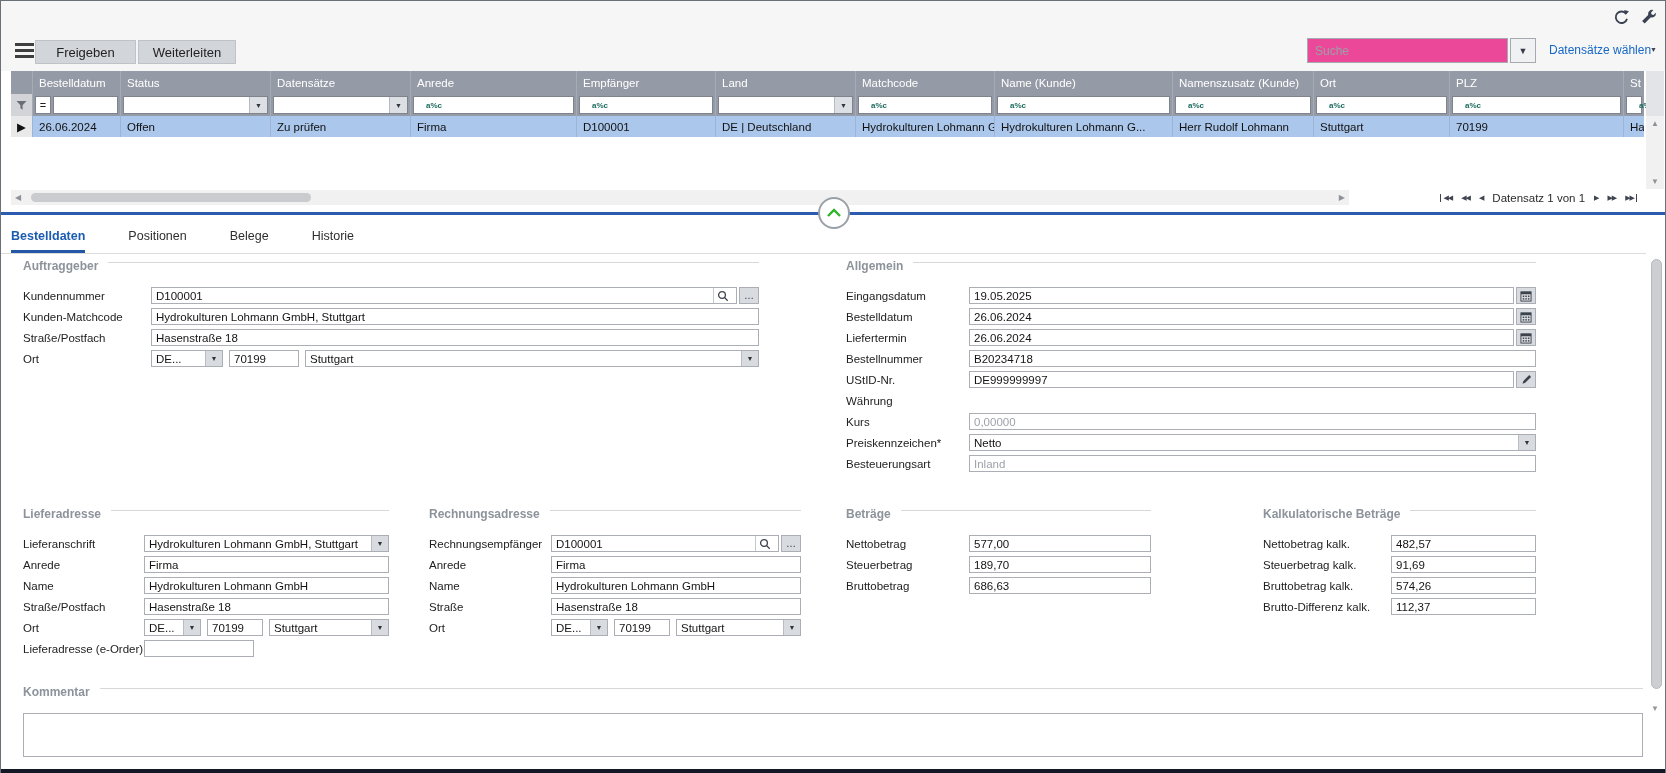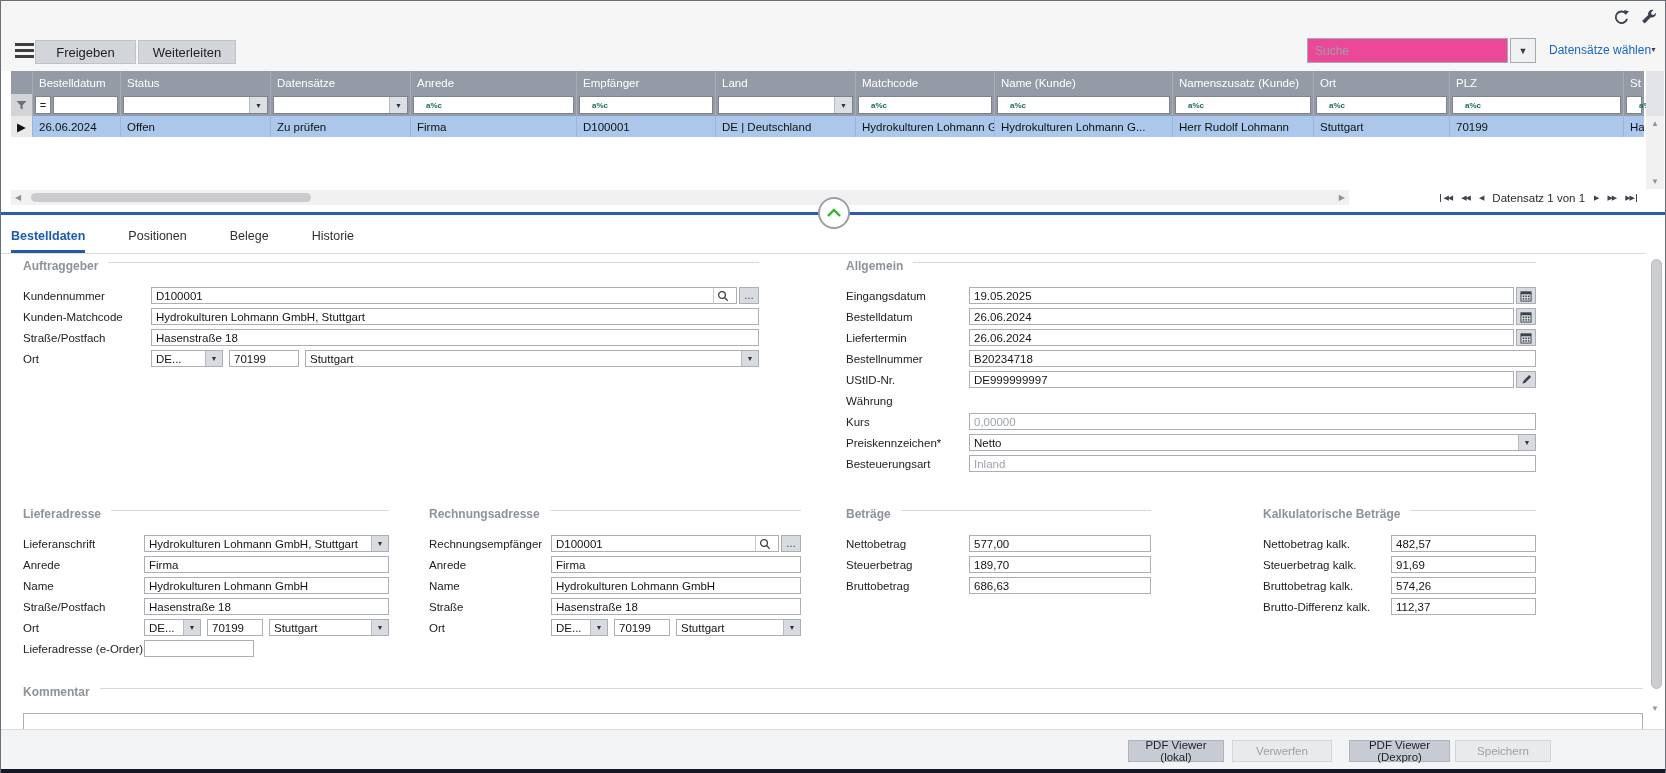--- a/index.html
+++ b/index.html
@@ -528,21 +528,15 @@
     <div class="sec-h">
         <b>Kommentar</b>
         <i></i>
       </div>
   </div>
   <div class="kom-input"></div>
 
   <div class="fvs-thumb"></div>
   <div class="fvs-down">▼</div>
 
-  <div class="footer">
-    <button class="fbtn dark" style="left:1127px;width:96px">PDF Viewer (lokal)</button>
-    <button class="fbtn lite" style="left:1231px;width:100px">Verwerfen</button>
-    <button class="fbtn dark" style="left:1348px;width:101px">PDF Viewer (Dexpro)</button>
-    <button class="fbtn lite" style="left:1454px;width:96px">Speichern</button>
-  </div>
   <div class="bottombar"></div>
 
 </div>
 
 </body></html>

